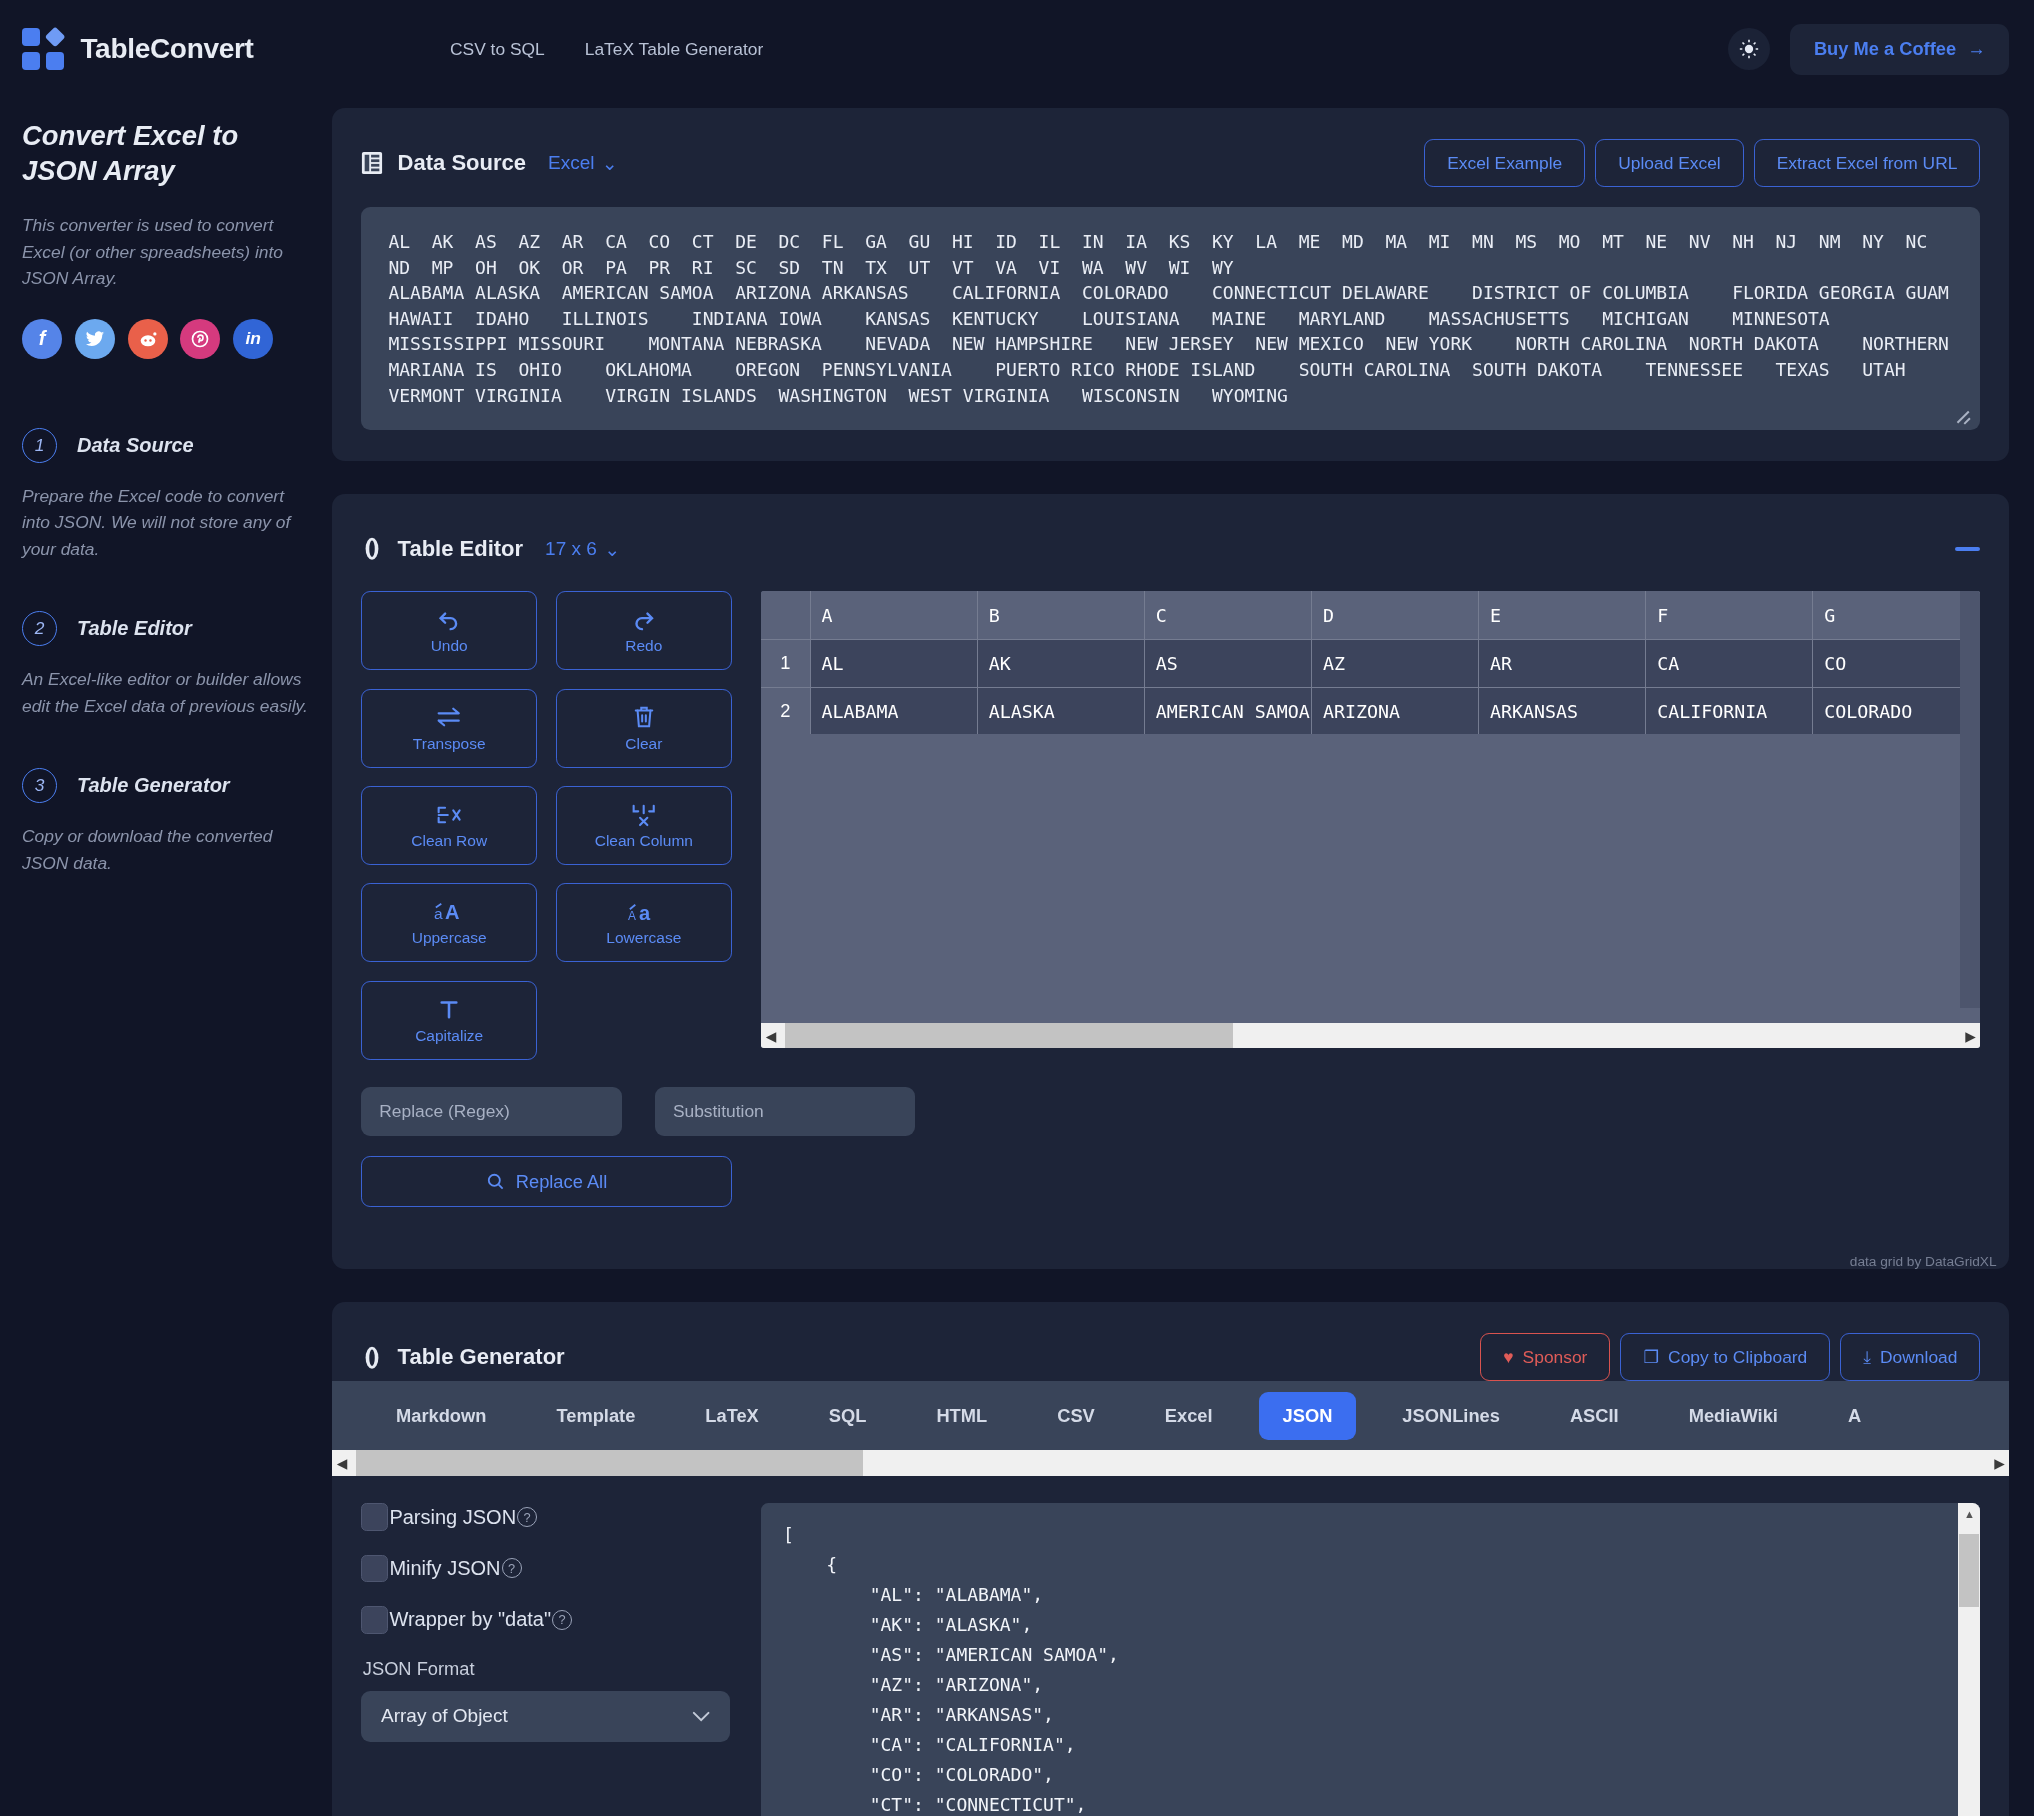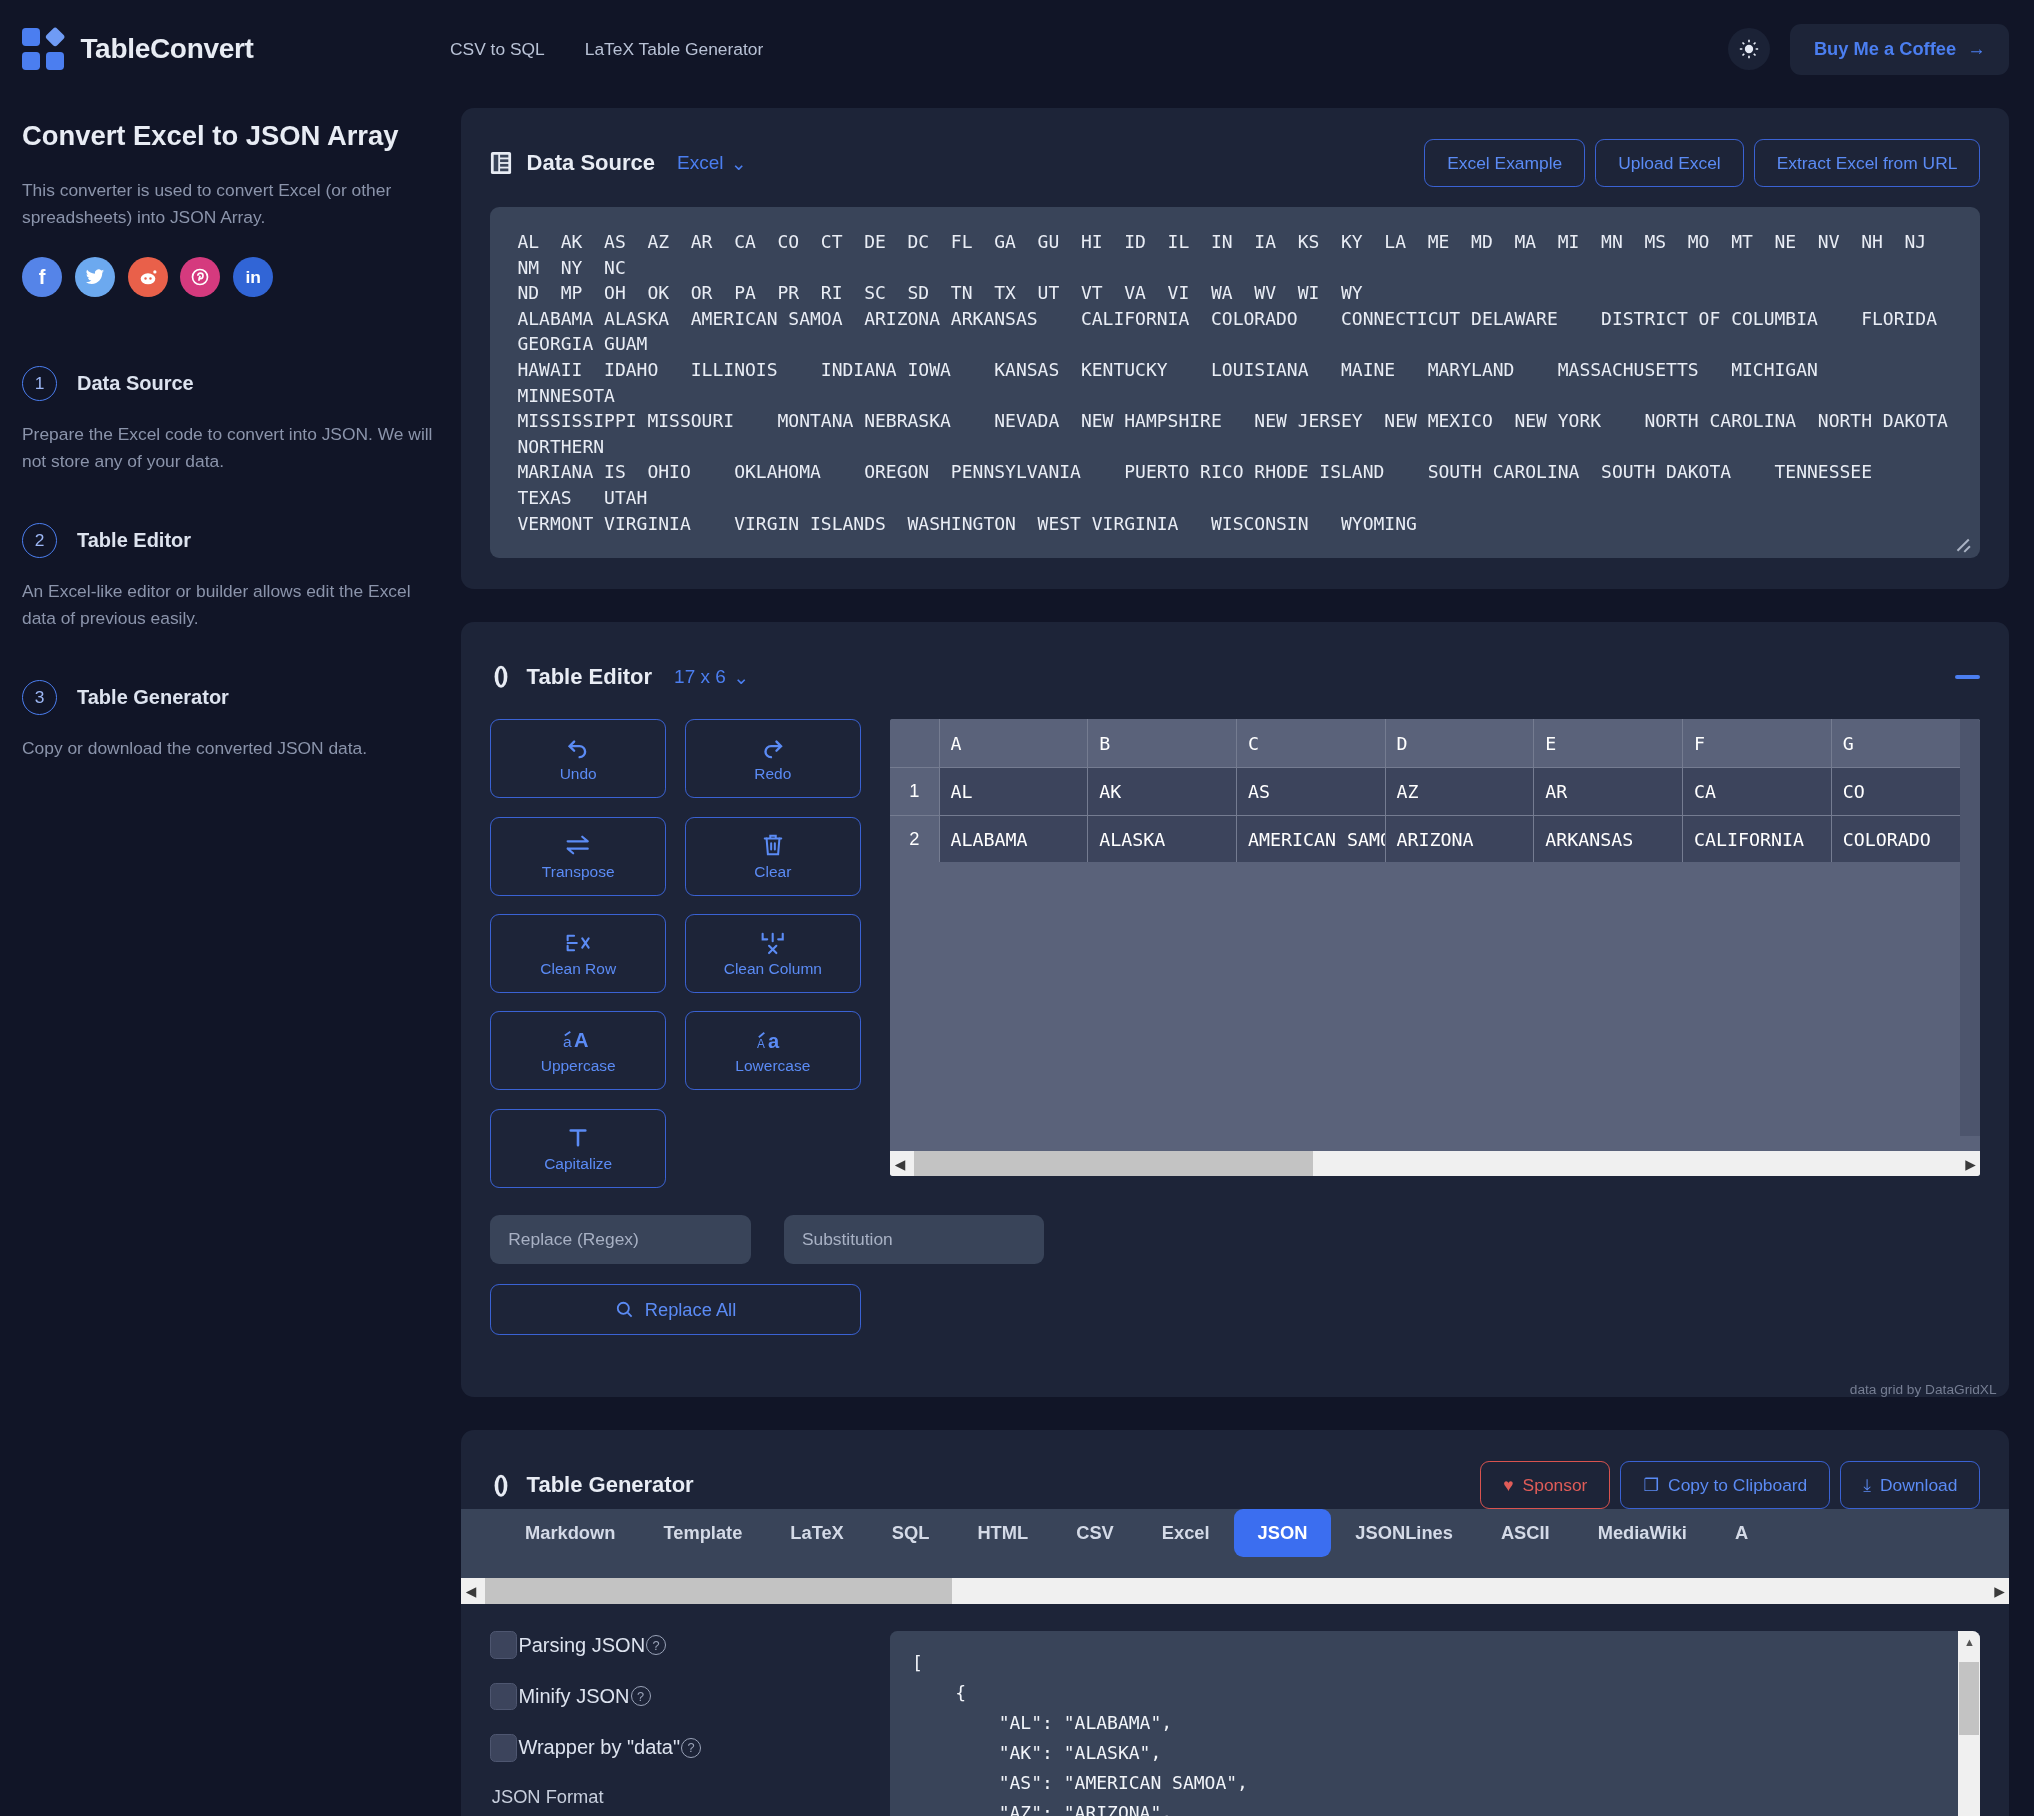--- a/index.html
+++ b/index.html
@@ -69,21 +69,21 @@
     background: #1d2438; border-radius: 11px;
     display: flex; align-items: center; gap: 11px;
     color: #4b7ef0; font-size: 18.3px; font-weight: 700;
     border: none; cursor: pointer;
     font-family: "Liberation Sans", sans-serif;
   }
 
   
   .layout { display: flex; height: calc(100% - 98px); }
 
-  .sidebar { width: 461px; padding: 20px 18px 0 22px; }
+  .sidebar { width: 332px; padding: 20px 18px 0 22px; font-style: italic; }
   .side-title {
     color: #e8ecf4; font-size: 27.4px; font-weight: 700; line-height: 1.28;
     margin-bottom: 24px;
   }
   .side-desc {
     color: #8b94ab; font-size: 17.4px; line-height: 1.52;
     margin-bottom: 27.4px;
   }
   .socials { display: flex; gap: 12.8px; margin-bottom: 69px; }
   .soc {
@@ -231,21 +231,21 @@
   }
   .hsb-arrow { width: 20px; text-align: center; font-size: 13.7px; color: #3a3a3a; cursor: pointer; }
   .hsb-track { flex: 1; height: 25.6px; position: relative; }
   .hsb-thumb { position: absolute; left: 3.7px; top: 0; width: 38%; height: 25.6px; background: #c3c3c3; cursor: grab; }
   .dgx-credit {
     text-align: right; color: #767e93; font-size: 13.7px;
     padding: 16.4px 12.8px 0 0;
   }
 
   
-  .tabs-bar { background: #394459; display: flex; height: 69px; padding: 0 40px; overflow: hidden; position: relative; }
+  .tabs-bar { background: #394459; display: flex; align-items: center; height: 69px; padding: 0 40px; overflow: hidden; position: relative; gap: 22px; }
   .tab {
     padding: 0 24px; height: 48px; display: flex; align-items: center;
     color: #d4dae7; font-size: 18.3px; font-weight: 700; border-radius: 9.1px;
     cursor: pointer; white-space: nowrap;
   }
   .tab.active { background: #3b6ef0; color: #fff; }
   .tabs-sb {
     background: #f0f0f0; height: 25.6px; display: flex; align-items: center;
   }
   .gen-body { display: flex; padding: 27.4px 29px 0 29px; gap: 29px; }

